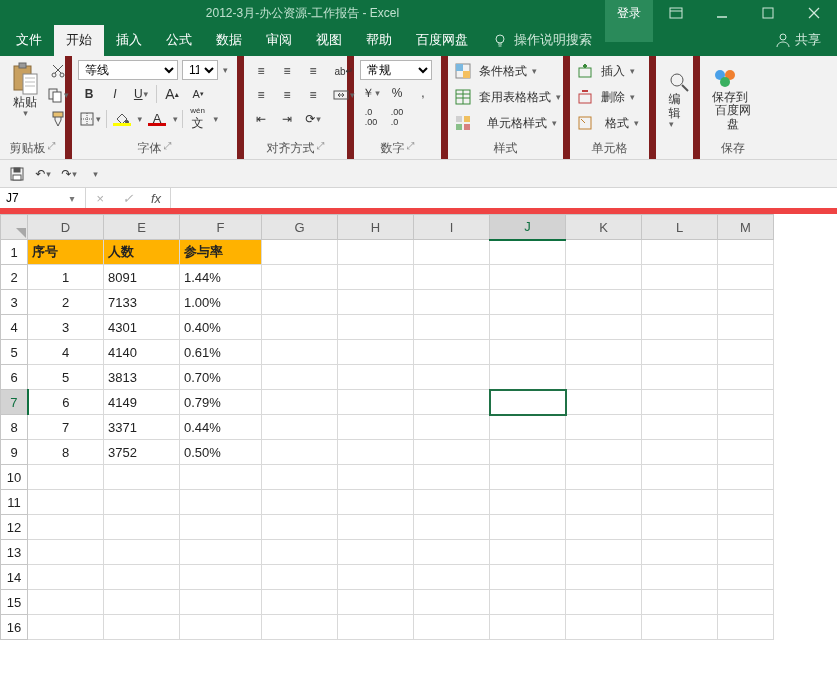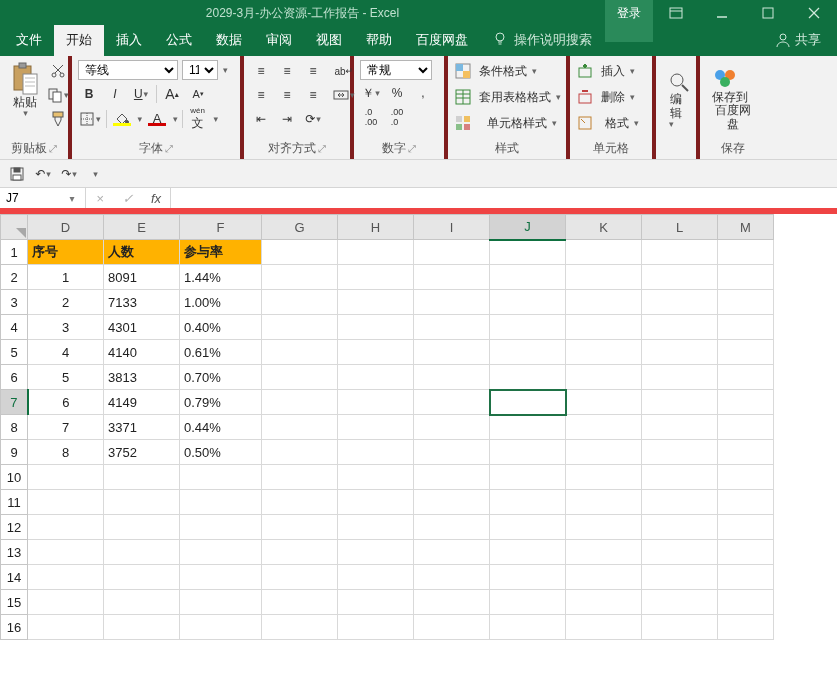--- a/index.html
+++ b/index.html
@@ -11,28 +11,28 @@
 .titlebar .rightctls { display: flex; align-items: center; gap: 0; }
 .titlebar .login-btn { background: #2a8a5a; color: #fff; padding: 20px 12px; font-size: 12px; }
 .win-btn { width: 46px; height: 26px; display: flex; align-items: center; justify-content: center; color: #cfe8da; }
 
 
 .tabbar { background: #0f7040; height: 30px; display: flex; align-items: flex-end; color: #fff; font-size: 13px; padding-left: 4px; }
 .tab { padding: 6px 12px 7px; cursor: default; position: relative; }
 .tab.file { background: #0f7040; }
 .tab.active { background: #f2f2f2; color: #222; }
 .tabbar .spacer { flex: 1; }
-.tab-search { display: flex; align-items: flex-start; gap: 6px; padding: 0 12px 7px; color: #cfe8da; font-size: 13px;}
+.tab-search { display: flex; align-items: flex-end; gap: 6px; padding: 0 12px 7px; color: #cfe8da; font-size: 13px;}
 .tab-share { display: flex; align-items: center; gap: 4px; padding: 0 16px 7px; color: #cfe8da; font-size: 13px;}
 
 
 .ribbon { background: #f2f2f2; border-bottom: 1px solid #d5d5d5; height: 104px; display: flex; }
-.group { border-right: 4px solid #7f1d1d; padding: 4px 6px 2px; display: flex; flex-direction: column; }
+.group { border-right: 7px solid #7f1d1d; padding: 4px 6px 2px; display: flex; flex-direction: column; }
 .group .icons { flex: 1; display: flex; align-items: flex-start; }
-.group .label { text-align: center; font-size: 12px; color: #555; padding-top: 2px; display:flex; justify-content:center; align-items:center; gap:2px;}
+.group .label { text-align: center; font-size: 12px; color: #555; padding-top: 2px; display:flex; justify-content:center; align-items:flex-start; gap:2px;}
 .vstack { display: flex; flex-direction: column; gap: 2px; }
 .hstack { display: flex; flex-direction: row; gap: 4px; align-items: center; }
 .btn { display:inline-flex; align-items:center; justify-content:center; min-width:22px; height:22px; font-size:12px; color:#333; cursor:default; border:1px solid transparent; }
 .big-btn { display:flex; flex-direction:column; align-items:center; justify-content:center; font-size:12px; color:#333; padding:2px 6px; text-align:center; line-height:1.1;}
 .dd { font-size:9px; color:#666; margin-left:1px;}
 select.ctl, input.ctl { font-size: 12px; height:20px; border:1px solid #b5b5b5; background:#fff; padding:0 2px;}
 .font-name { width: 100px;}
 .font-size { width: 36px;}
 .numfmt { width: 72px;}
 .color-strip { width:18px; height:3px; display:block; margin-top:-2px;}
@@ -66,21 +66,21 @@
 .pagebreak-v { border-right:1px dashed #999 !important;}
 .triangle { width:0;height:0;border-left:10px solid transparent;border-top:10px solid #a8a8a8; position:absolute; right:1px; bottom:1px;}
 .corner-rel { position:relative;}
 .launcher { font-size:10px; color:#888;}
 svg.icon { width:16px; height:16px; }
 </style>
 </head>
 <body>
 
 <div class="titlebar">
-  <div class="titletext">2029-3月-办公资源-工作报告  -  Excel</div>
+  <div class="titletext">2012-3月-办公资源-工作报告  -  Excel</div>
   <div class="rightctls">
     <div class="login-btn">登录</div>
     <div class="win-btn">
       <svg class="icon" viewBox="0 0 16 16">
           <rect x="2" y="3" width="12" height="10" fill="none" stroke="currentColor"></rect>
           <line x1="2" y1="6" x2="14" y2="6" stroke="currentColor"></line>
         </svg>
     </div>
     <div class="win-btn">
       <svg class="icon" viewBox="0 0 16 16">

